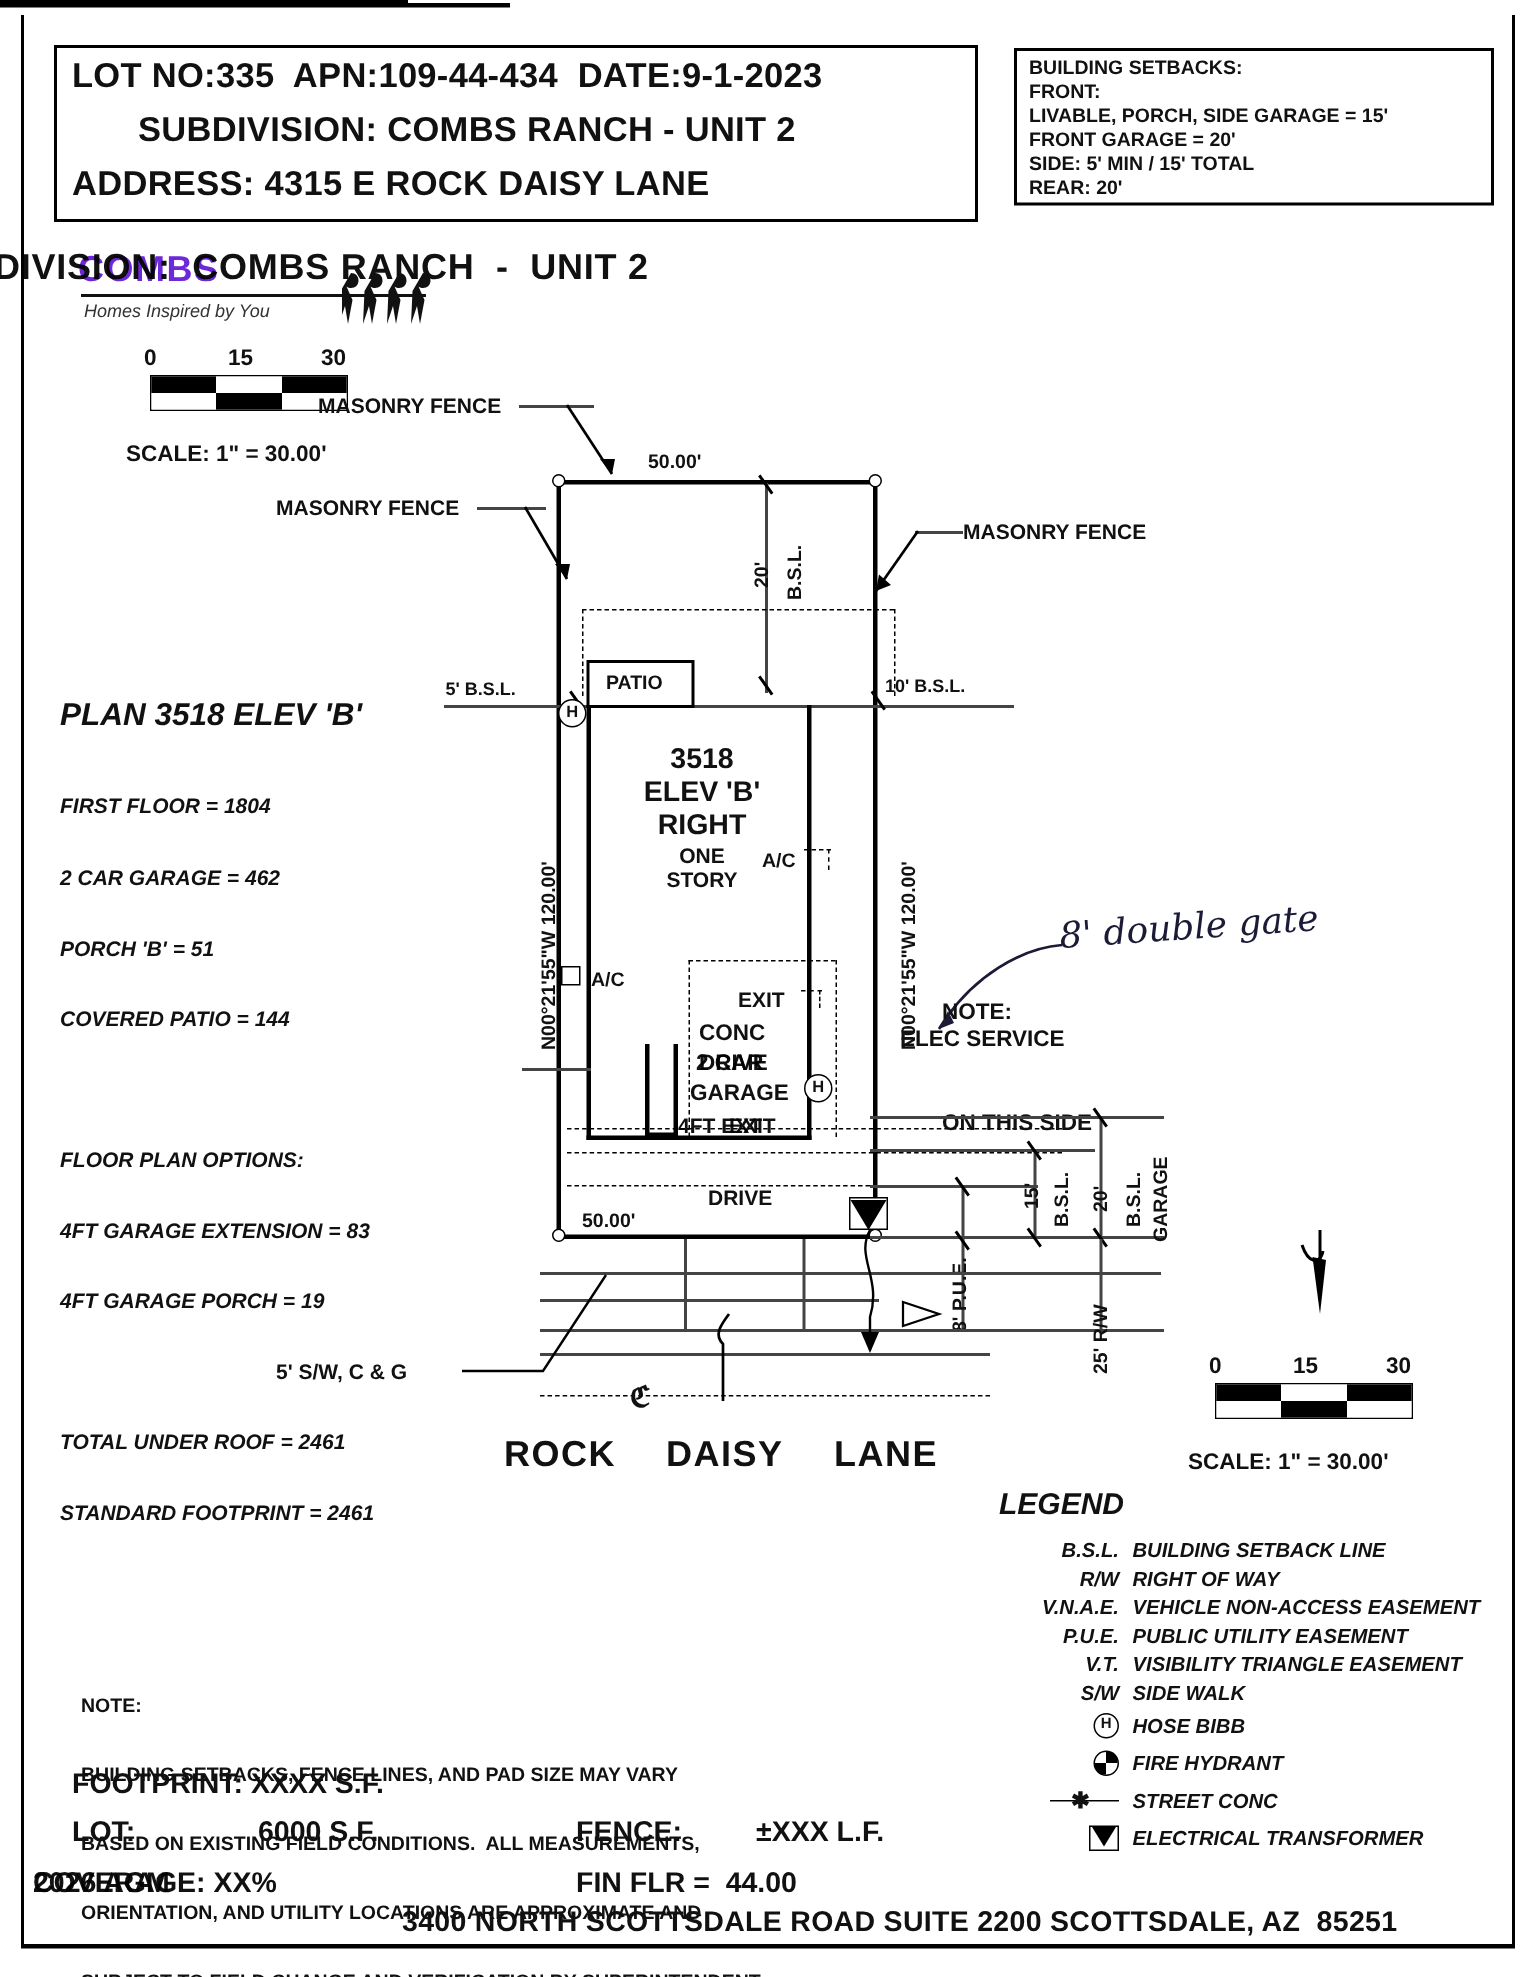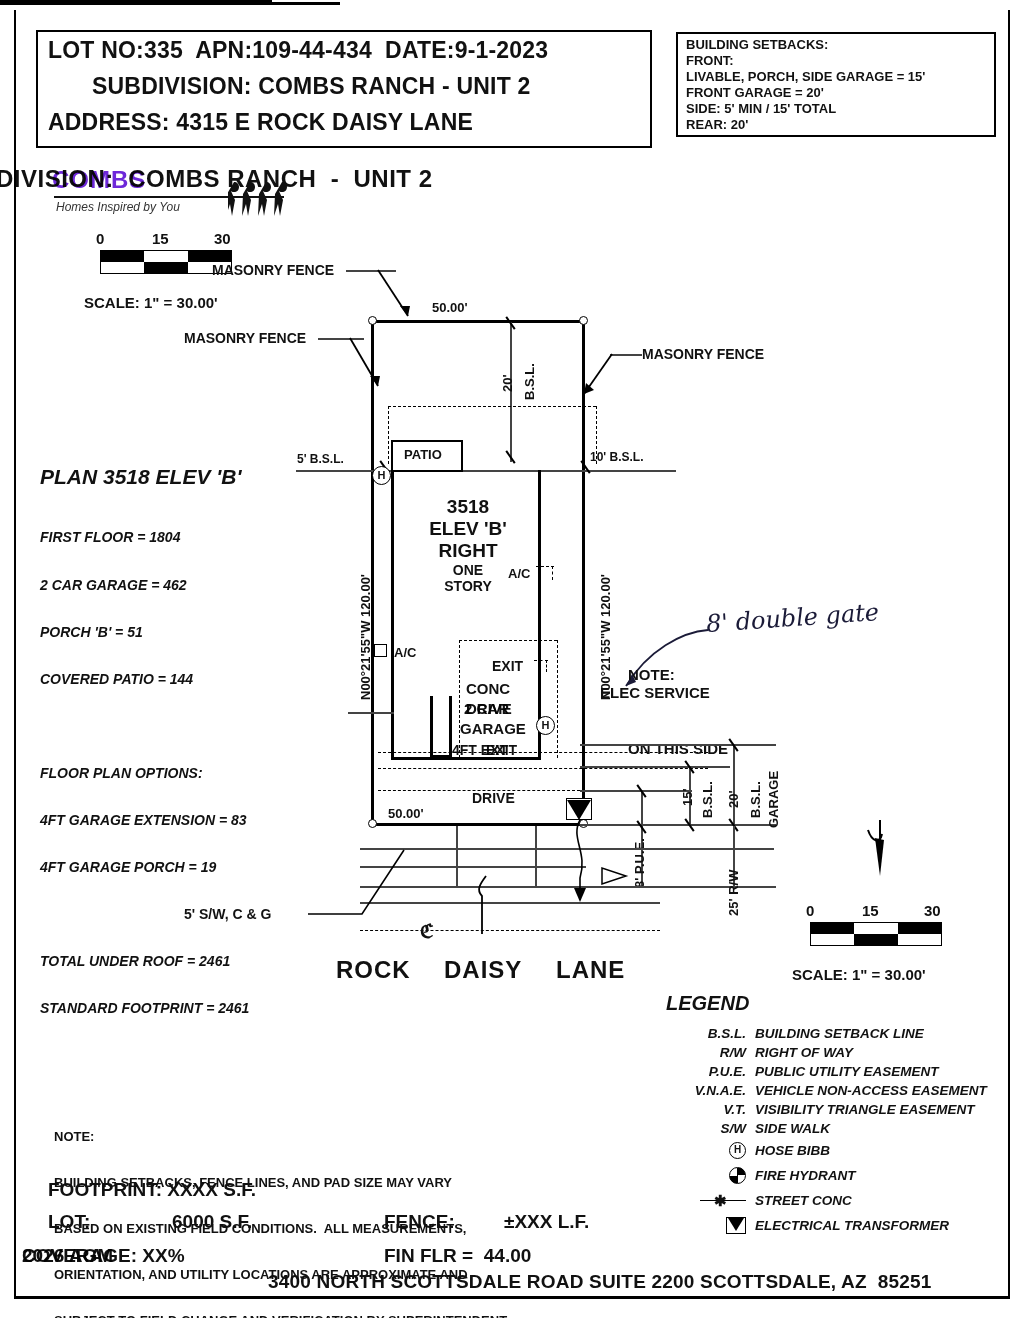--- a/index.html
+++ b/index.html
@@ -493,26 +493,26 @@
   <div id="legend-list">
     <div class="leg-row">
       <div class="leg-abbr">B.S.L.</div>
       <div class="leg-desc">BUILDING SETBACK LINE</div>
     </div>
     <div class="leg-row">
       <div class="leg-abbr">R/W</div>
       <div class="leg-desc">RIGHT OF WAY</div>
     </div>
     <div class="leg-row">
+      <div class="leg-abbr">V.N.A.E.</div>
+      <div class="leg-desc">VEHICLE NON-ACCESS EASEMENT</div>
+    </div>
+    <div class="leg-row">
       <div class="leg-abbr">P.U.E.</div>
       <div class="leg-desc">PUBLIC UTILITY EASEMENT</div>
-    </div>
-    <div class="leg-row">
-      <div class="leg-abbr">V.N.A.E.</div>
-      <div class="leg-desc">VEHICLE NON-ACCESS EASEMENT</div>
     </div>
     <div class="leg-row">
       <div class="leg-abbr">V.T.</div>
       <div class="leg-desc">VISIBILITY TRIANGLE EASEMENT</div>
     </div>
     <div class="leg-row">
       <div class="leg-abbr">S/W</div>
       <div class="leg-desc">SIDE WALK</div>
     </div>
 

